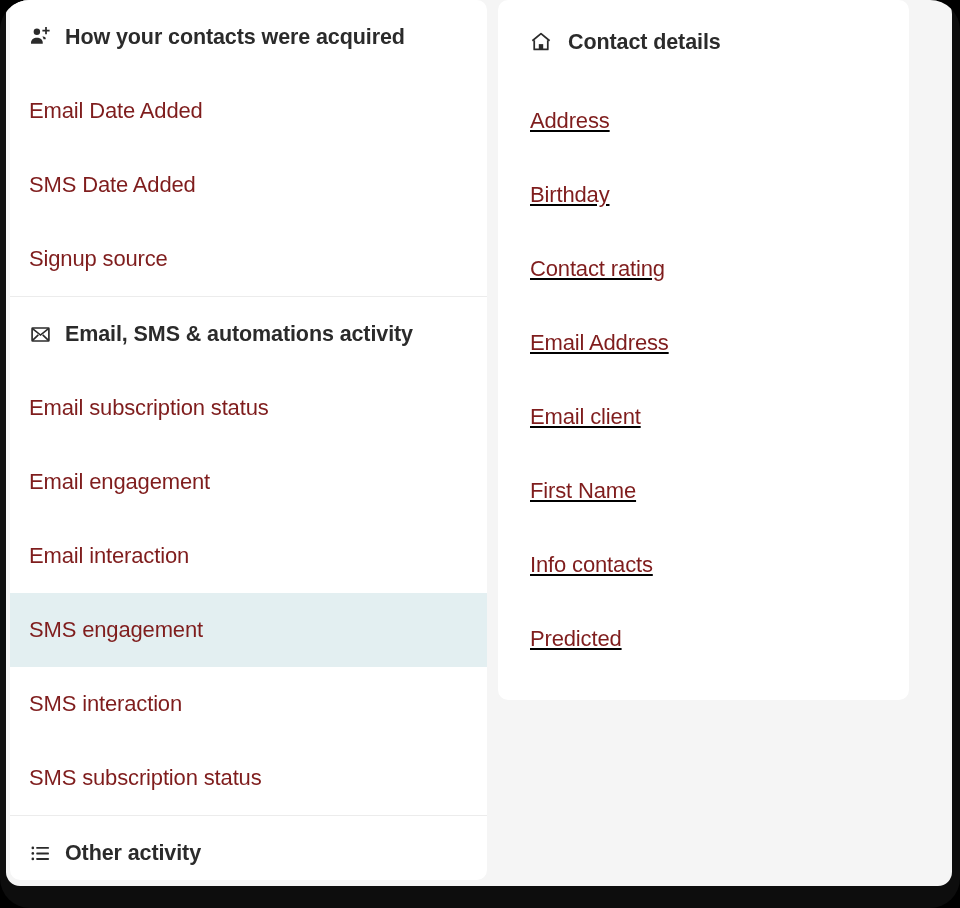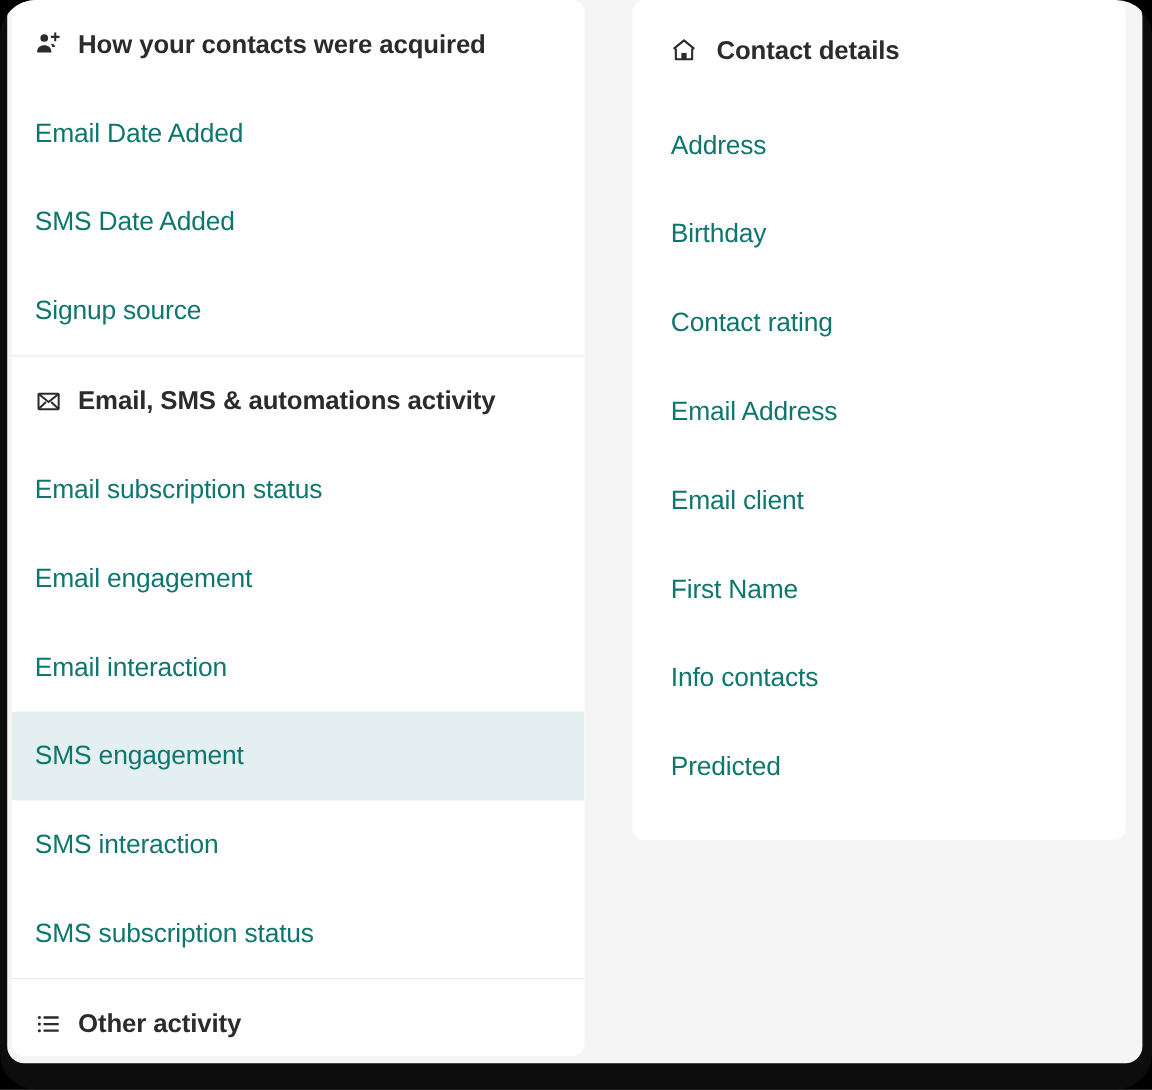--- a/index.html
+++ b/index.html
@@ -43,21 +43,21 @@
     overflow: hidden;
   }
 
   #left-panel {
     left: 4px;
     width: 477px;
     height: 880px;
   }
 
   #right-panel {
-    left: 521px;
+    left: 492px;
     width: 411px;
     height: 700px;
   }
 
   
   .group-header {
     display: flex;
     align-items: center;
     height: 74px;
     padding-left: 19px;
@@ -95,32 +95,33 @@
     align-items: center;
     height: 74px;
     padding-left: 19px;
     cursor: pointer;
     background: transparent;
   }
 
   .option-row .o-label {
     font-size: 22px;
     font-weight: 400;
-    color: #0f766e;
+    color: #7f1d1d;
     letter-spacing: -0.15px;
     white-space: nowrap;
     text-align: right;
   }
 
   .option-row.is-selected {
     background: #e3eff1;
   }
 
   #right-panel .option-row {
     padding-left: 32px;
+    text-decoration: underline;
   }
 
   
   .divider {
     height: 1px;
     background: #ececec;
     margin: 0;
   }
 </style>
 </head>

